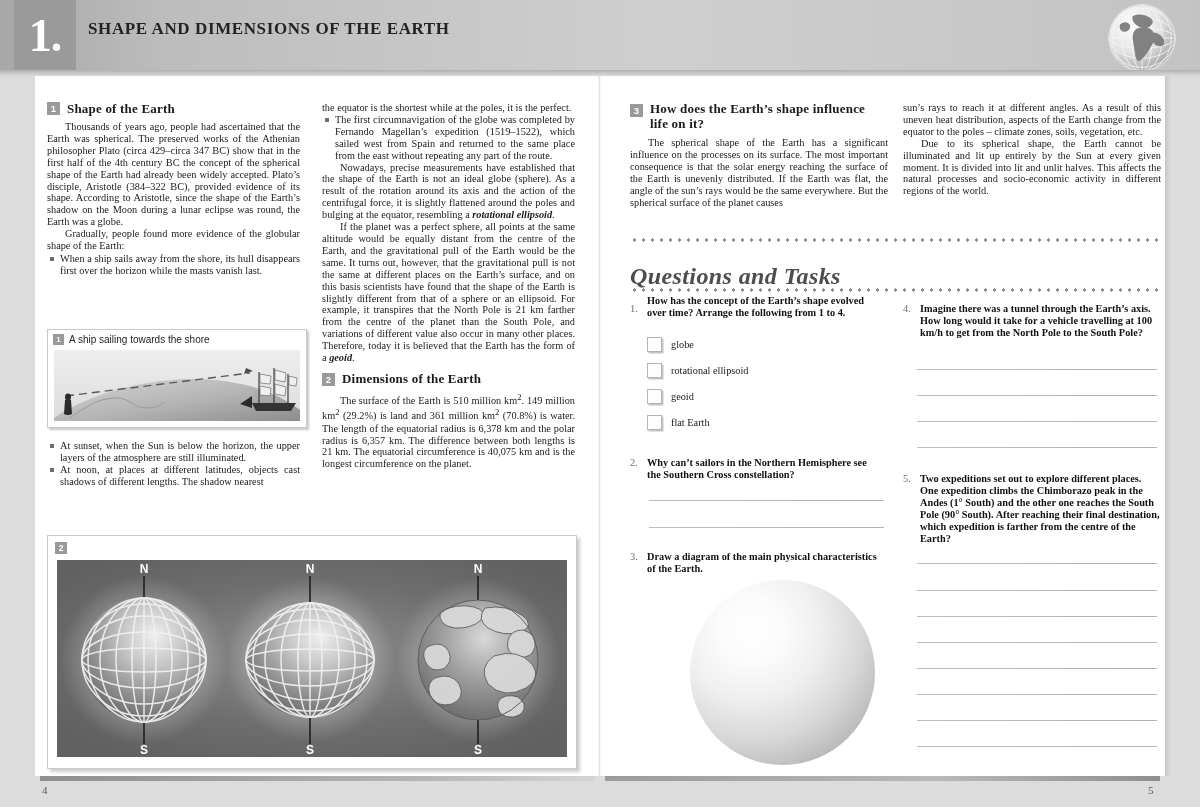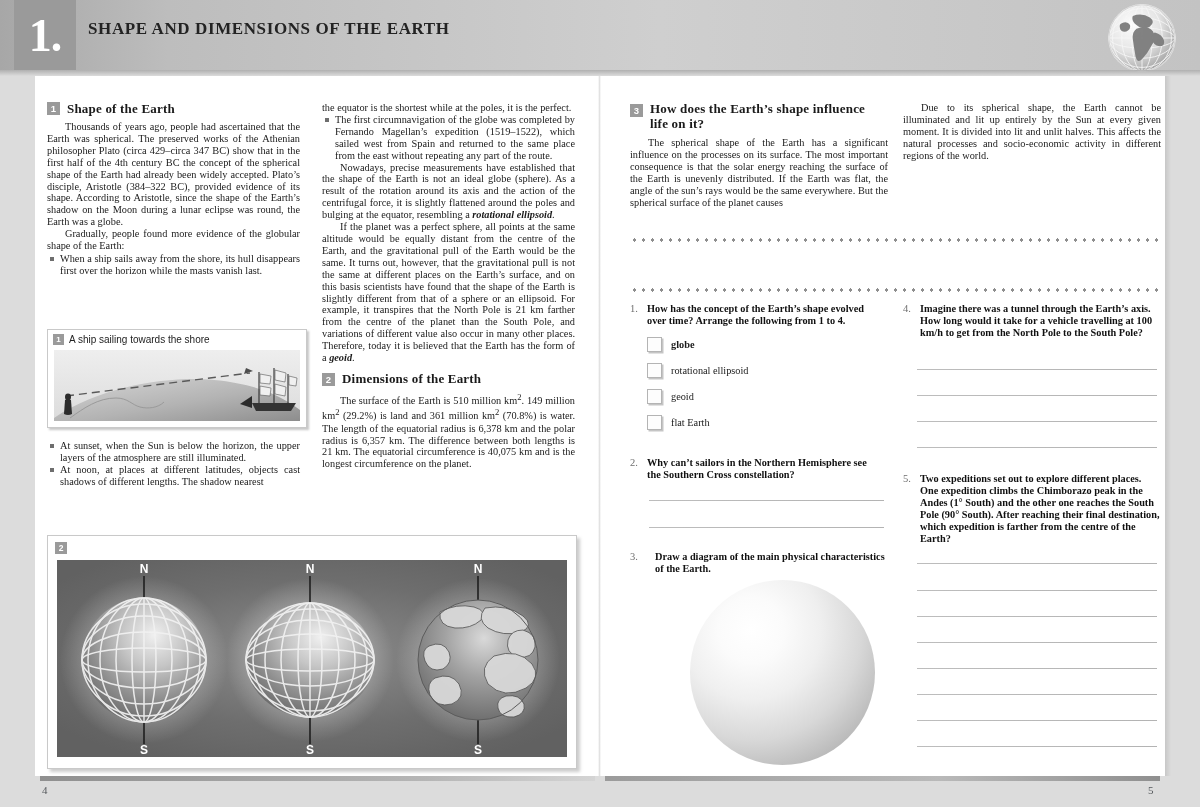--- a/index.html
+++ b/index.html
@@ -377,29 +377,31 @@
       <div class="sec-badge" style="margin-top:2px;">3</div>
       <div class="sec-title two">
         <span>How does the Earth’s shape influence</span><br>
         <span>life on it?</span>
       </div>
     </div>
     <p style="margin-top:4px;">The spherical shape of the Earth has a significant influence on the processes on its surface. The most important consequence is that the solar energy reaching the surface of the Earth is unevenly distributed. If the Earth was flat, the angle of the sun’s rays would be the same everywhere. But the spherical surface of the planet causes</p>
   </div>
 
   <div class="col" style="left:903px;top:102px;width:258px;">
+    <p class="noind">sun’s rays to reach it at different angles. As a result of this uneven heat distribution, aspects of the Earth change from the equator to the poles – climate zones, soils, vegetation, etc.</p>
     <p>Due to its spherical shape, the Earth cannot be illuminated and lit up entirely by the Sun at every given moment. It is divided into lit and unlit halves. This affects the natural processes and socio-economic activity in different regions of the world.</p>
   </div>
 
   <div class="dots" style="left:630px;top:238px;width:531px;"></div>
+  <div class="qt-title">Questions and Tasks</div>
   <div class="dots" style="left:630px;top:288px;width:531px;"></div>
 
   <div class="qnum" style="left:630px;top:303px;">1.</div>
-  <div class="qtext" style="left:647px;top:303px;width:235px;">How has the concept of the Earth’s shape evolved over time? Arrange the following from 1 to 4.</div>
-  <div class="checkitem" style="left:647px;top:337px;font-weight:bold;">
+  <div class="qtext" style="left:647px;top:295px;width:235px;">How has the concept of the Earth’s shape evolved over time? Arrange the following from 1 to 4.</div>
+  <div class="checkitem" style="left:647px;top:337px;">
     <div class="checkbox"></div>
     <div class="checklabel">globe</div>
   </div>
   <div class="checkitem" style="left:647px;top:363px;">
     <div class="checkbox"></div>
     <div class="checklabel">rotational ellipsoid</div>
   </div>
   <div class="checkitem" style="left:647px;top:389px;">
     <div class="checkbox"></div>
     <div class="checklabel">geoid</div>
@@ -408,21 +410,21 @@
     <div class="checkbox"></div>
     <div class="checklabel">flat Earth</div>
   </div>
 
   <div class="qnum" style="left:630px;top:457px;">2.</div>
   <div class="qtext" style="left:647px;top:457px;width:235px;">Why can’t sailors in the Northern Hemisphere see the Southern Cross constellation?</div>
   <div class="answerline" style="left:649px;top:500px;width:235px;"></div>
   <div class="answerline" style="left:649px;top:527px;width:235px;"></div>
 
   <div class="qnum" style="left:630px;top:551px;">3.</div>
-  <div class="qtext" style="left:647px;top:551px;width:235px;margin-left:8px;">Draw a diagram of the main physical characteristics of the Earth.</div>
+  <div class="qtext" style="left:647px;top:551px;width:235px;">Draw a diagram of the main physical characteristics of the Earth.</div>
   <div class="sphere-draw"></div>
 
   <div class="qnum" style="left:903px;top:303px;">4.</div>
   <div class="qtext" style="left:920px;top:303px;width:240px;">Imagine there was a tunnel through the Earth’s axis. How long would it take for a vehicle travelling at 100 km/h to get from the North Pole to the South Pole?</div>
   <div class="answerline" style="left:917px;top:369px;width:240px;"></div>
   <div class="answerline" style="left:917px;top:395px;width:240px;"></div>
   <div class="answerline" style="left:917px;top:421px;width:240px;"></div>
   <div class="answerline" style="left:917px;top:447px;width:240px;"></div>
 
   <div class="qnum" style="left:903px;top:473px;">5.</div>

